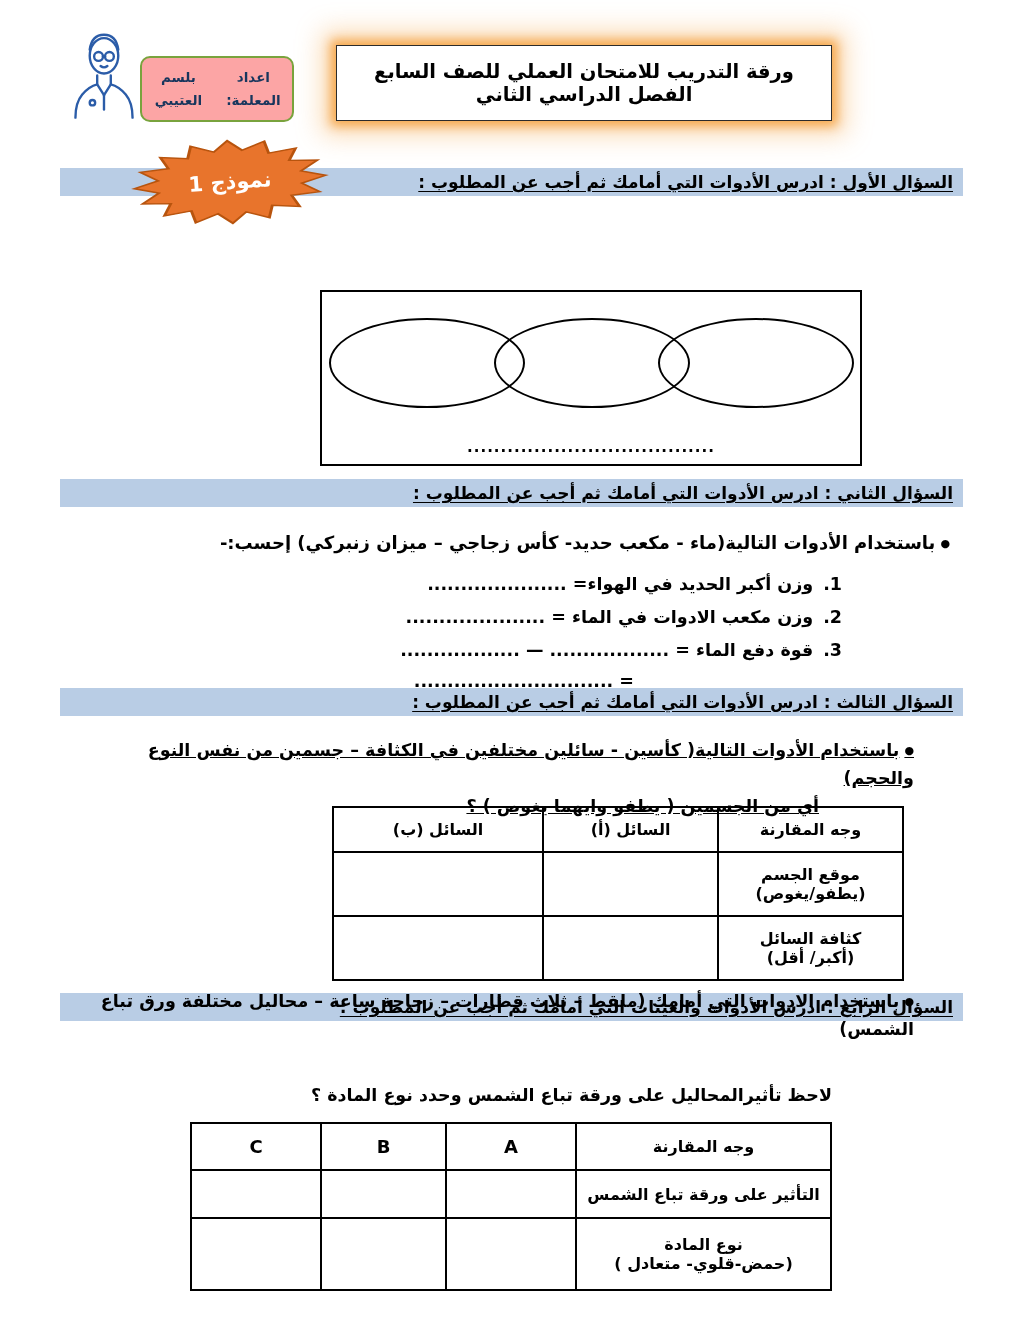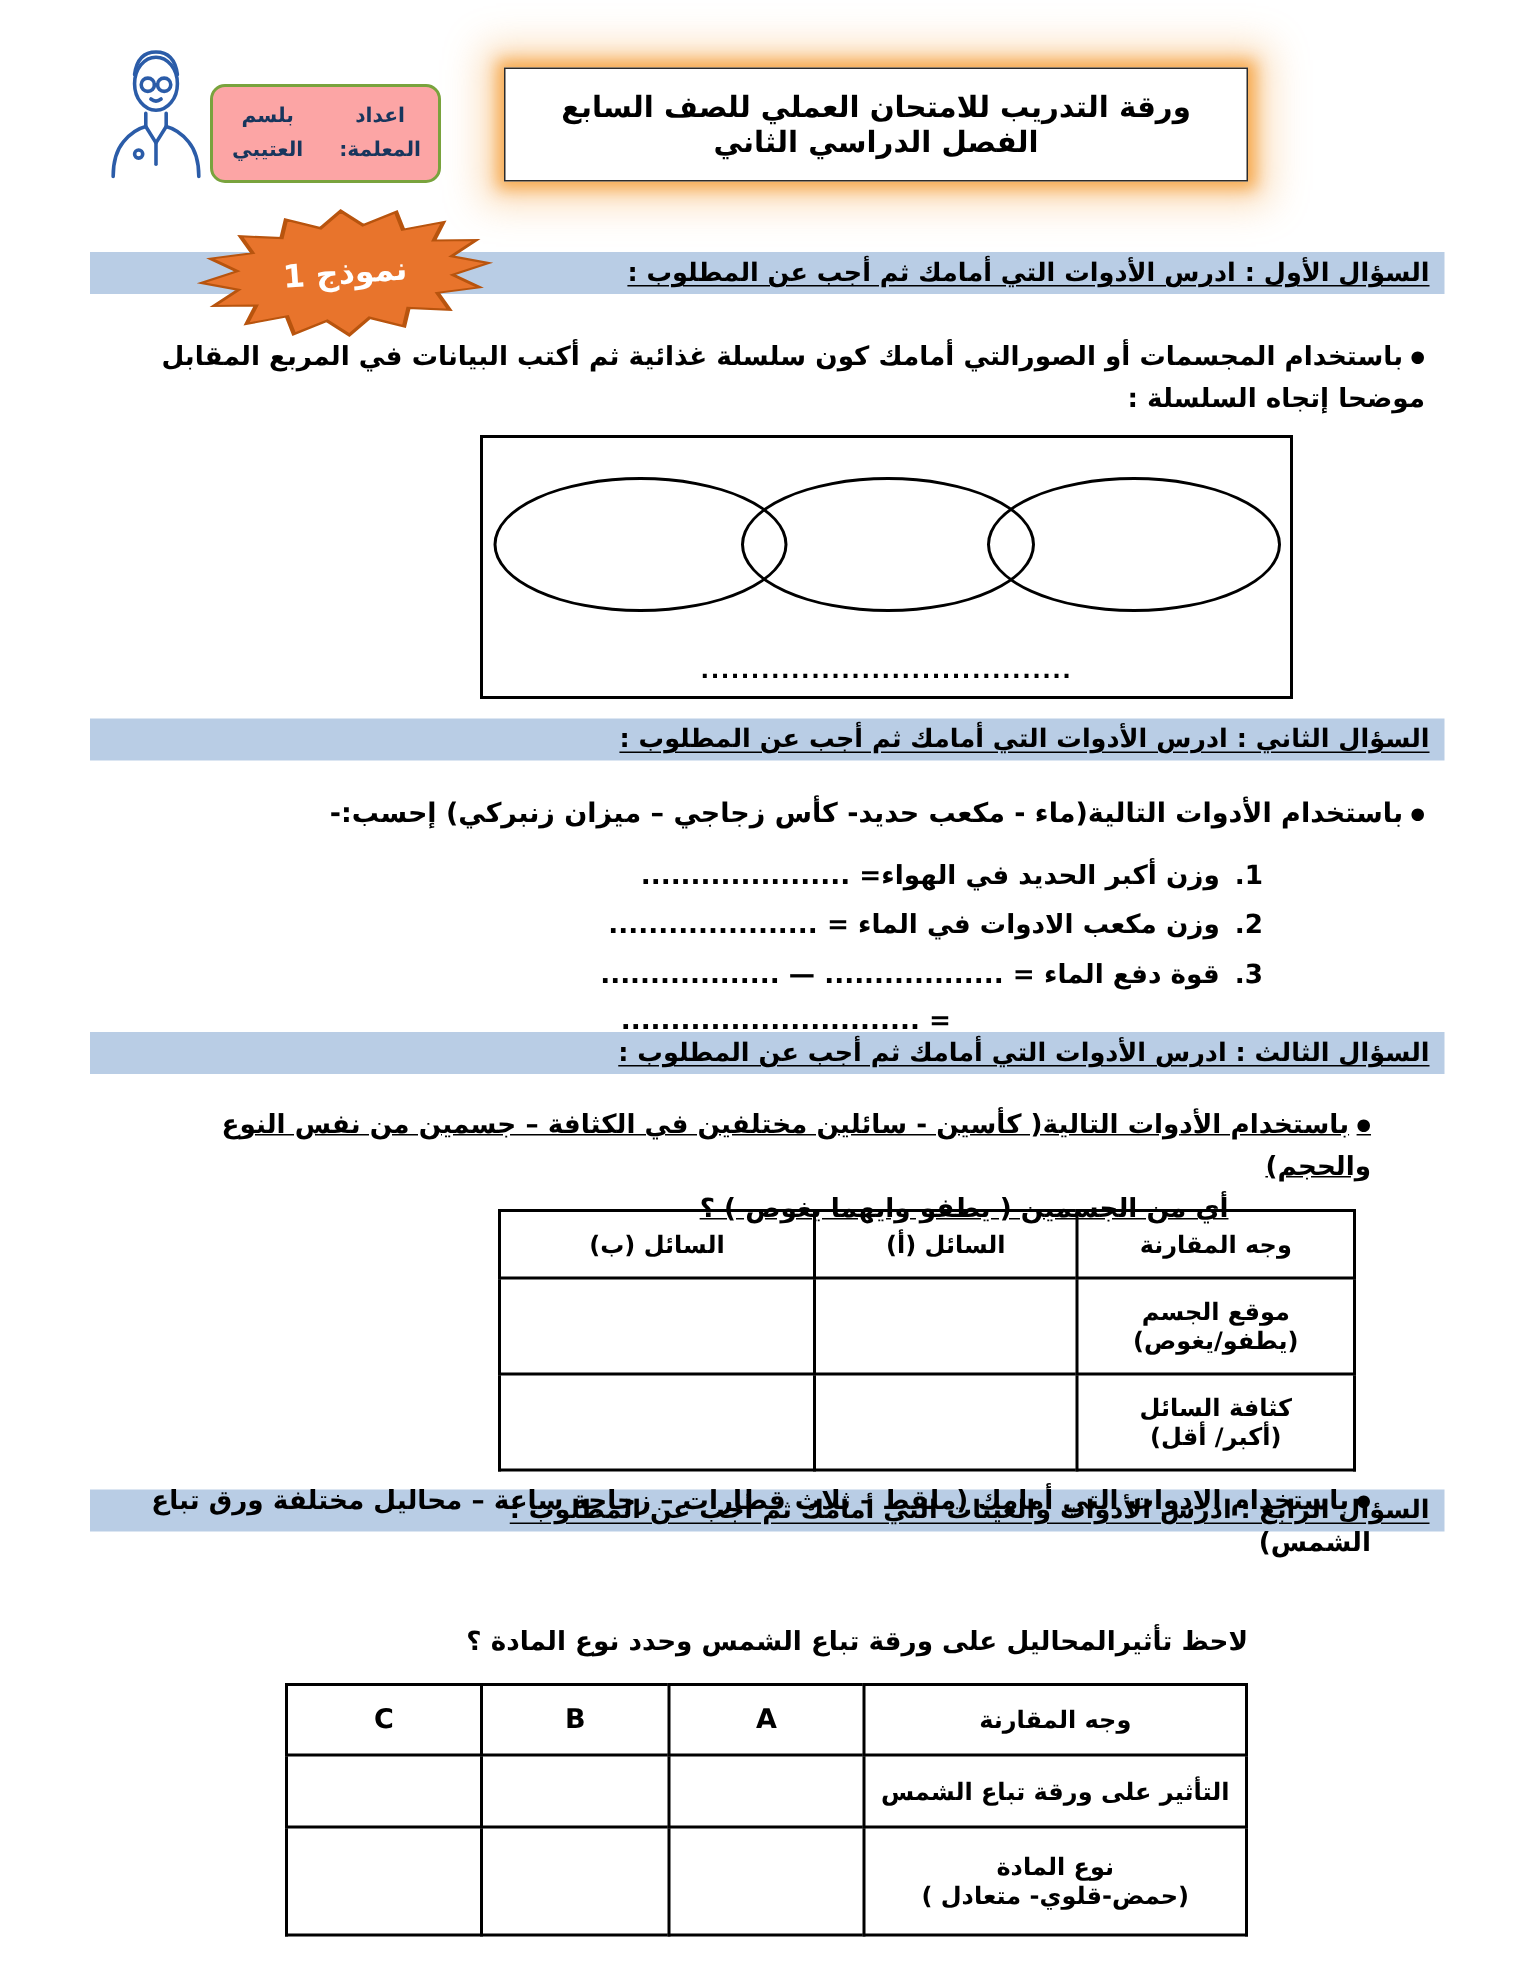--- a/index.html
+++ b/index.html
@@ -103,23 +103,20 @@
     <svg viewBox="0 0 100 100" preserveAspectRatio="none">
       <polygon points="98,50 85.8,56.7 94.4,67.2 80.3,69 83.9,81.8 70.3,78.4 68.4,91.6 57.1,83.6 50,95 42.9,83.6 31.6,91.6 29.7,78.4 16.1,81.8 19.7,69 5.6,67.2 14.2,56.7 2,50 14.2,43.3 5.6,32.8 19.7,31 16.1,18.2 29.7,21.6 31.6,8.4 42.9,16.4 50,5 57.1,16.4 68.4,8.4 70.3,21.6 83.9,18.2 80.3,31 94.4,32.8 85.8,43.3" fill="#e8742c" stroke="#b8540e" stroke-width="1.5"></polygon>
     </svg>
     <div class="label">نموذج 1</div>
   </div>
 
   <div class="qbar" id="q1-bar">
     <span class="u">السؤال الأول :  ادرس الأدوات التي أمامك ثم أجب عن المطلوب :</span>
   </div>
 
-  <div class="bullet-par" id="q1-bullet">
-    <span class="bullet">●</span><span>باستخدام المجسمات أو الصورالتي أمامك كون سلسلة غذائية ثم أكتب البيانات في المربع المقابل موضحا إتجاه السلسلة :</span>
-  </div>
 
   <div class="chain-box">
     <div class="ellipse e1"></div>
     <div class="ellipse e2"></div>
     <div class="ellipse e3"></div>
     <div class="chain-dots">.....................................</div>
   </div>
 
   <div class="qbar" id="q2-bar">
     <span class="u">السؤال الثاني :  ادرس الأدوات التي أمامك ثم أجب عن المطلوب :</span>

